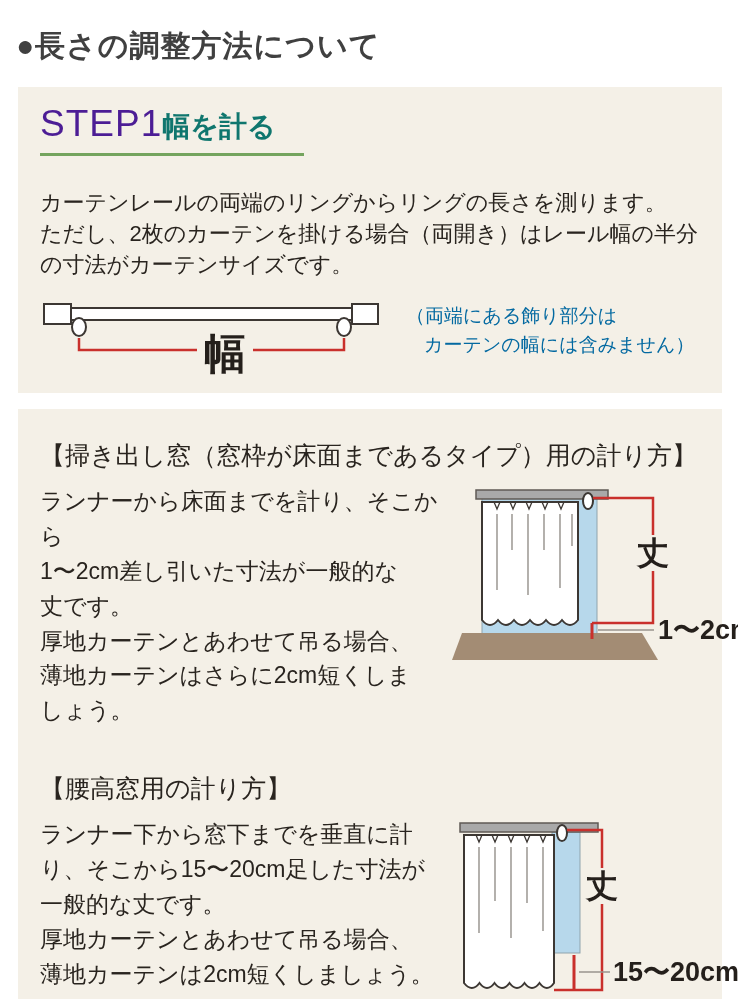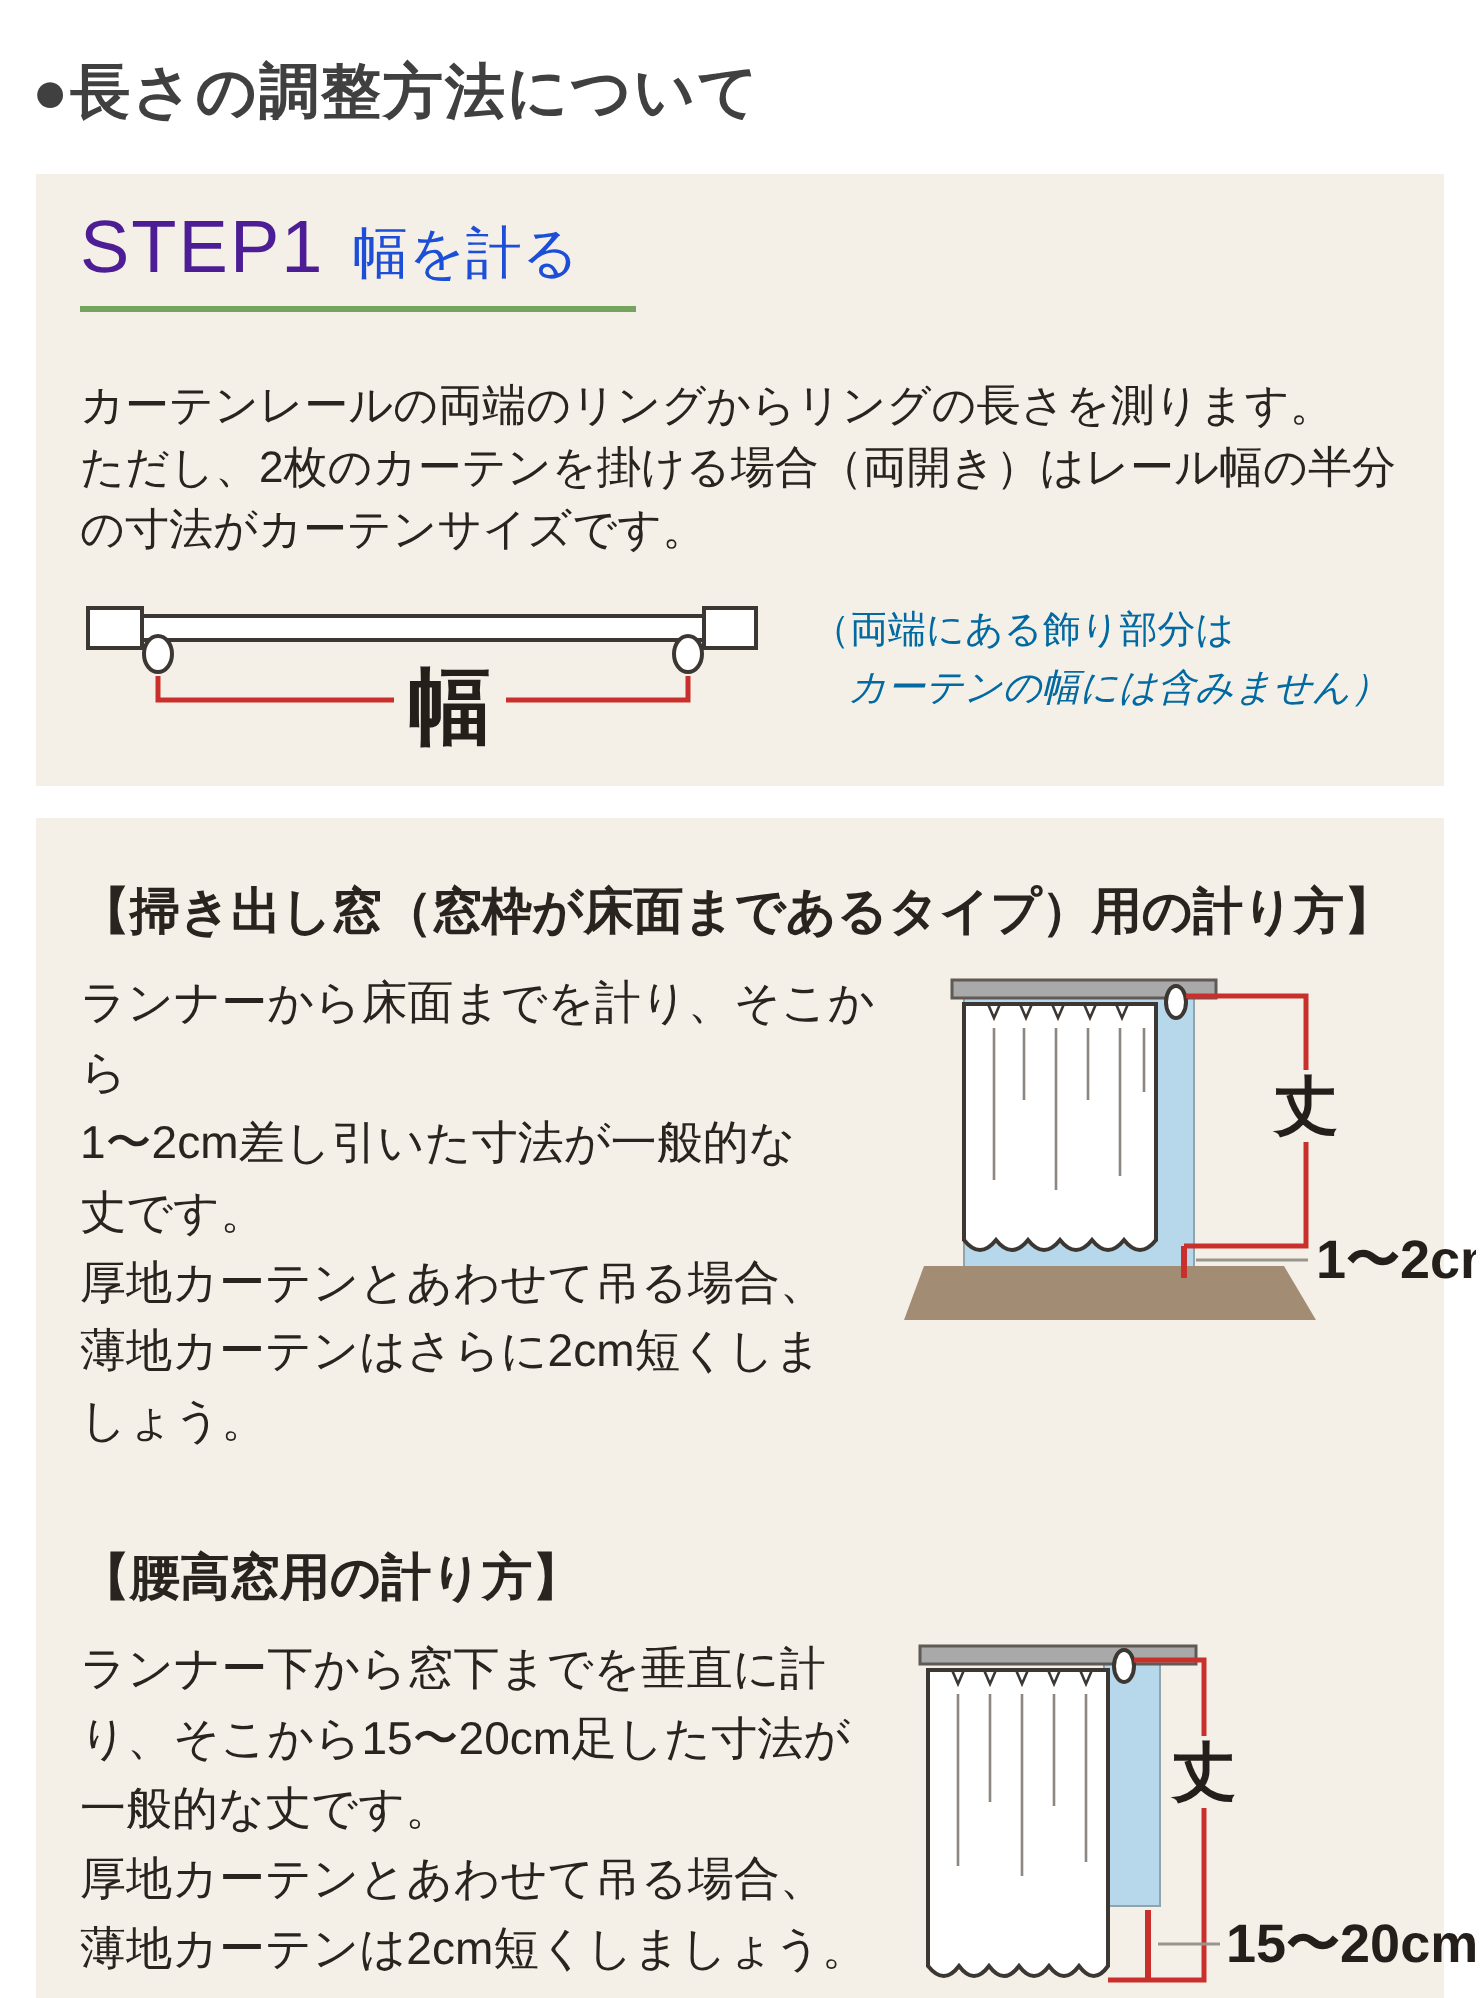--- a/index.html
+++ b/index.html
@@ -29,48 +29,47 @@
     border-bottom:3px solid #74a45e;
     padding:0 28px 7px 0;
   }
   .step-num{
     font-size:37px;
     color:#4c1d95;
     letter-spacing:1px;
   }
   .step-title{
     font-size:28px;
-    font-weight:normal;
-    margin-left:14px;
-    color:#1d4ed8;
+    font-weight:bold;
+    color:#0f766e;
   }
   .body-text{
     margin:31px 0 0 0;
     font-size:22px;
     line-height:1.42;
     white-space:pre-line;
     color:#29241f;
   }
   .diagram-row{
     display:flex;
     align-items:flex-start;
     margin-top:16px;
   }
   .red-note{
     margin-left:26px;
     margin-top:4px;
     font-size:19px;
     line-height:1.55;
     color:#0369a1;
   }
-  .red-note .indent{padding-left:18px;font-style:italic;}
+  .red-note .indent{padding-left:18px;}
   .sub-heading{
     margin:14px 0 0 0;
     font-size:25px;
-    font-weight:bold;
+    font-weight:normal;
     color:#29241f;
   }
   .sub-heading.second{margin-top:44px;}
   .sub-row{
     display:flex;
     align-items:flex-start;
     margin-top:8px;
   }
   .sub-row .body-text{
     margin-top:4px;

